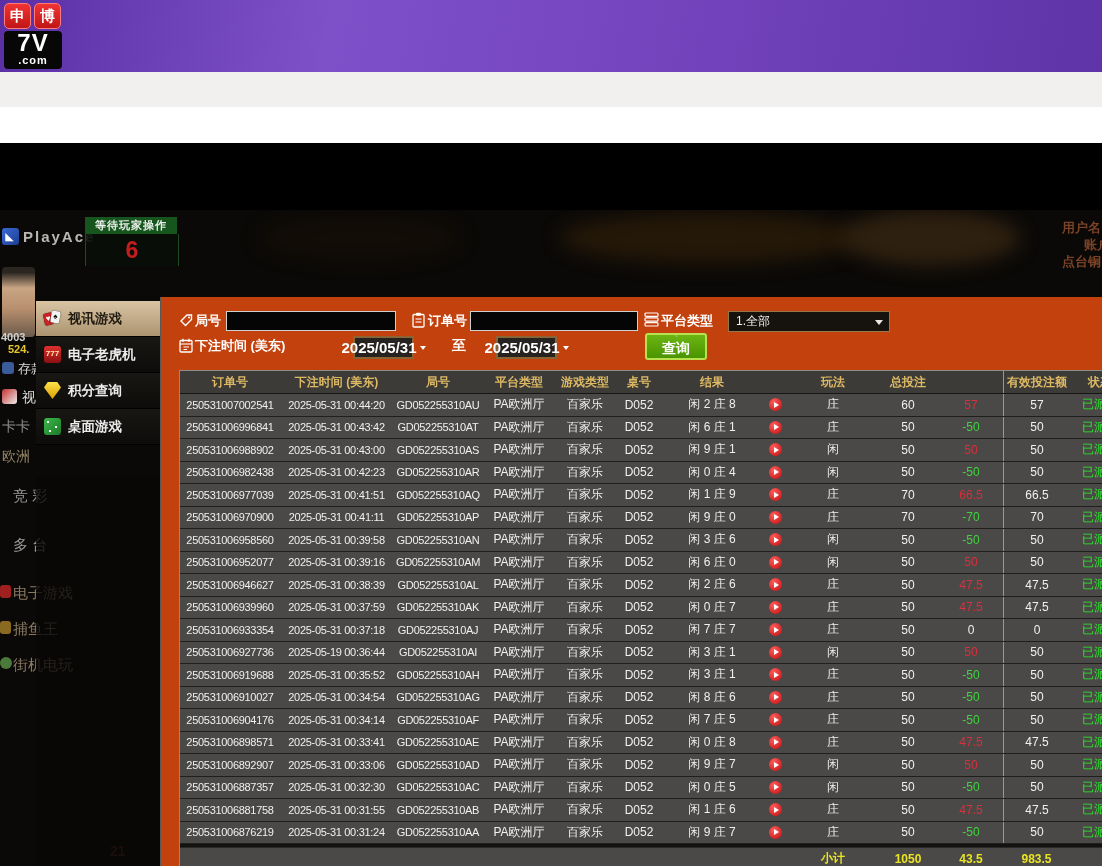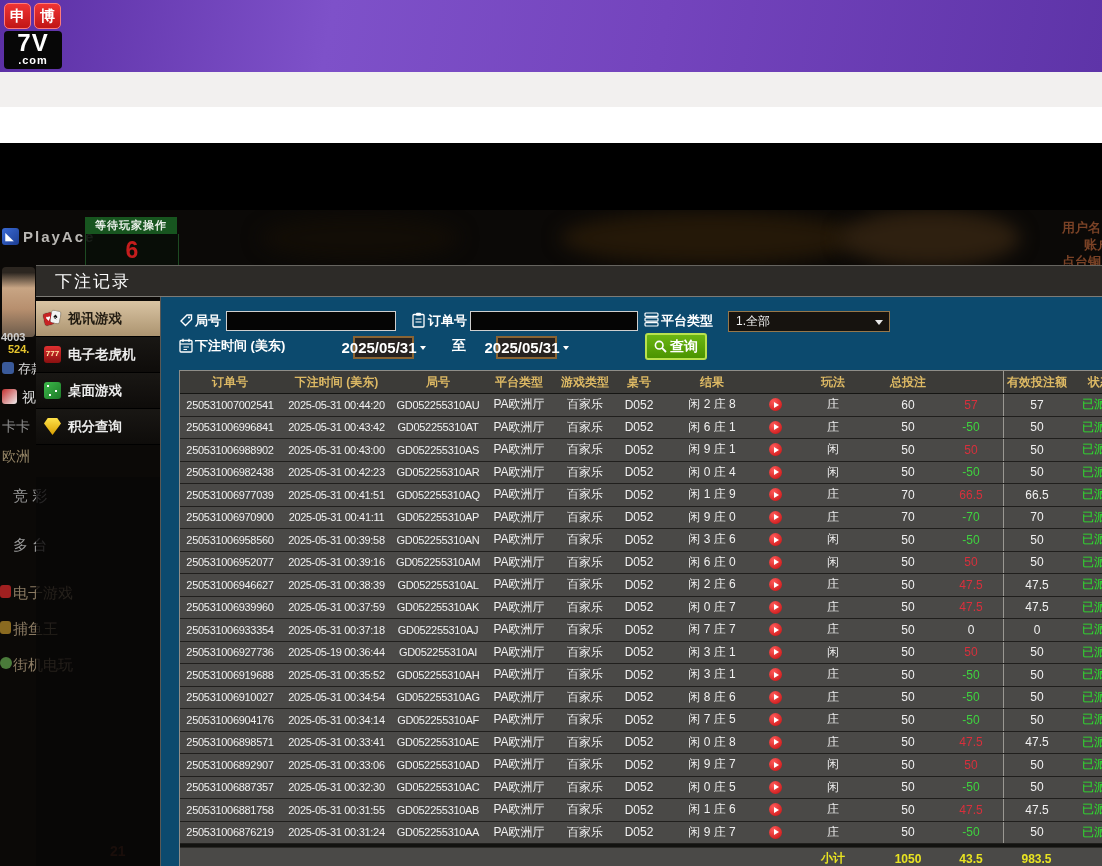--- a/index.html
+++ b/index.html
@@ -78,35 +78,35 @@
       radial-gradient(circle 1.5px at 12px 9px,#fff 95%,transparent),
       radial-gradient(circle 1.5px at 6px 13px,#fff 95%,transparent),
       linear-gradient(135deg,#3cb84a,#1d7a28);}
   .icon-gem{background:linear-gradient(#ffe24a,#d99e00);
     clip-path:polygon(50% 100%,0 32%,22% 0,78% 0,100% 32%);}
   .icon-doc{background:linear-gradient(#f09a4e,#d2712a);border-radius:2px;}
   .icon-doc::before{content:"";position:absolute;left:3px;top:5px;width:11px;height:2px;background:#fff;
     box-shadow:0 4px 0 #fff;}
 
   
-  .main{left:124px;top:32px;width:942px;height:569px;background:#0c4a6e;border-left:1px solid #5a5854;box-sizing:border-box;}
+  .main{left:124px;top:32px;width:942px;height:569px;background:#c2410c;border-left:1px solid #5a5854;box-sizing:border-box;}
   .flabel{position:absolute;color:#fff;font-size:13px;font-weight:700;white-space:nowrap;}
   .ficon{position:absolute;}
   .finput{position:absolute;height:20px;background:#050505;border:1px solid #cfcfcf;box-sizing:border-box;
     color:#eee;font-size:12px;padding:0 4px;outline:none;}
   .fselect{position:absolute;height:21px;background:#16130f;border:1px solid #97774a;box-sizing:border-box;
     color:#f2f2f2;font-size:12px;display:flex;align-items:center;padding-left:7px;cursor:pointer;}
   .fselect .car{position:absolute;right:6px;top:8px;border-top:5px solid #e8e8e8;
     border-left:4px solid transparent;border-right:4px solid transparent;}
   .datebtn{position:absolute;width:61px;height:23px;background:#262220;border:2px solid #8a6434;box-sizing:border-box;
     color:#fff;font-size:15px;font-weight:700;display:flex;align-items:center;justify-content:center;gap:3px;cursor:pointer;}
   .datebtn .car{border-top:4px solid #fff;border-left:3.5px solid transparent;border-right:3.5px solid transparent;}
   .querybtn{position:absolute;width:62px;height:27px;background:linear-gradient(#6cb513,#4a9400);
     border:2px solid #b9e14e;border-radius:3px;box-sizing:border-box;color:#fff;font-size:14px;font-weight:700;
-    display:flex;align-items:center;justify-content:center;gap:3px;cursor:pointer;}
+    display:flex;align-items:center;justify-content:center;gap:3px;cursor:pointer;flex-direction:column;}
 
   
   .bet-table{position:absolute;left:18px;top:73px;width:947px;border-top:1px solid #8f8d88;border-left:1px solid #8f8d88;}
   .t-row{display:flex;height:21.5px;background:#4a4947;border-bottom:1px solid #201f1d;}
   .t-row.header{height:22px;background:#3c3b38;border-bottom:1px solid #151513;}
   .t-cell{flex:0 0 auto;display:flex;align-items:center;justify-content:center;font-size:12px;color:#f0f0f0;
     overflow:hidden;white-space:nowrap;box-sizing:border-box;}
   .t-row.header .t-cell{color:#ddb964;font-weight:700;}
   .sm{font-size:11px;letter-spacing:-0.3px;}
   .pos{color:#d8303c;} .neg{color:#3fd43f;} .zero{color:#f0f0f0;}
@@ -187,39 +187,36 @@
         <div class="bg-item" style="left: 13px; top: 277px; color: rgb(154, 154, 154); font-size: 15px; font-weight: 400;">竞 彩</div>
         <div class="bg-item" style="left: 13px; top: 326px; color: rgb(154, 154, 154); font-size: 15px; font-weight: 400;">多 台</div>
         <div class="bg-item" style="left: 13px; top: 374px; color: rgb(138, 122, 98); font-size: 15px; font-weight: 400;">电子游戏</div>
         <div class="bg-item" style="left: 13px; top: 410px; color: rgb(138, 122, 98); font-size: 15px; font-weight: 400;">捕鱼王</div>
         <div class="bg-item" style="left: 13px; top: 446px; color: rgb(138, 122, 98); font-size: 15px; font-weight: 400;">街机电玩</div>
         <div class="bg-item" style="left: 110px; top: 633px; color: rgb(90, 42, 26); font-size: 14px; font-weight: 700;">21</div>
       </div>
   </div>
 
   <div class="abs modal">
-    <div class="abs modal-title">
-      <span>下注记录</span>
-    </div>
     <div class="abs side" id="sideMenu">
         <div class="side-item active">
           <span class="si icon-cards"></span>
           <span>视讯游戏</span>
         </div>
         <div class="side-item">
           <span class="si icon-777"></span>
           <span>电子老虎机</span>
         </div>
         <div class="side-item">
+          <span class="si icon-gem"></span>
+          <span>积分查询</span>
+        </div>
+        <div class="side-item">
           <span class="si icon-dice"></span>
           <span>桌面游戏</span>
-        </div>
-        <div class="side-item">
-          <span class="si icon-gem"></span>
-          <span>积分查询</span>
         </div>
       </div>
     <div class="abs side-below"></div>
 
     <div class="abs main">
 
       <svg class="ficon" style="left:18px;top:16px;" width="14" height="15" viewBox="0 0 14 15">
         <path d="M2 8 L8 2 L12.5 2 L12.5 6.5 L6.5 12.5 Z" fill="none" stroke="#fff" stroke-width="1.4"></path>
         <circle cx="10" cy="4.5" r="1" fill="#fff"></circle>
       </svg>

